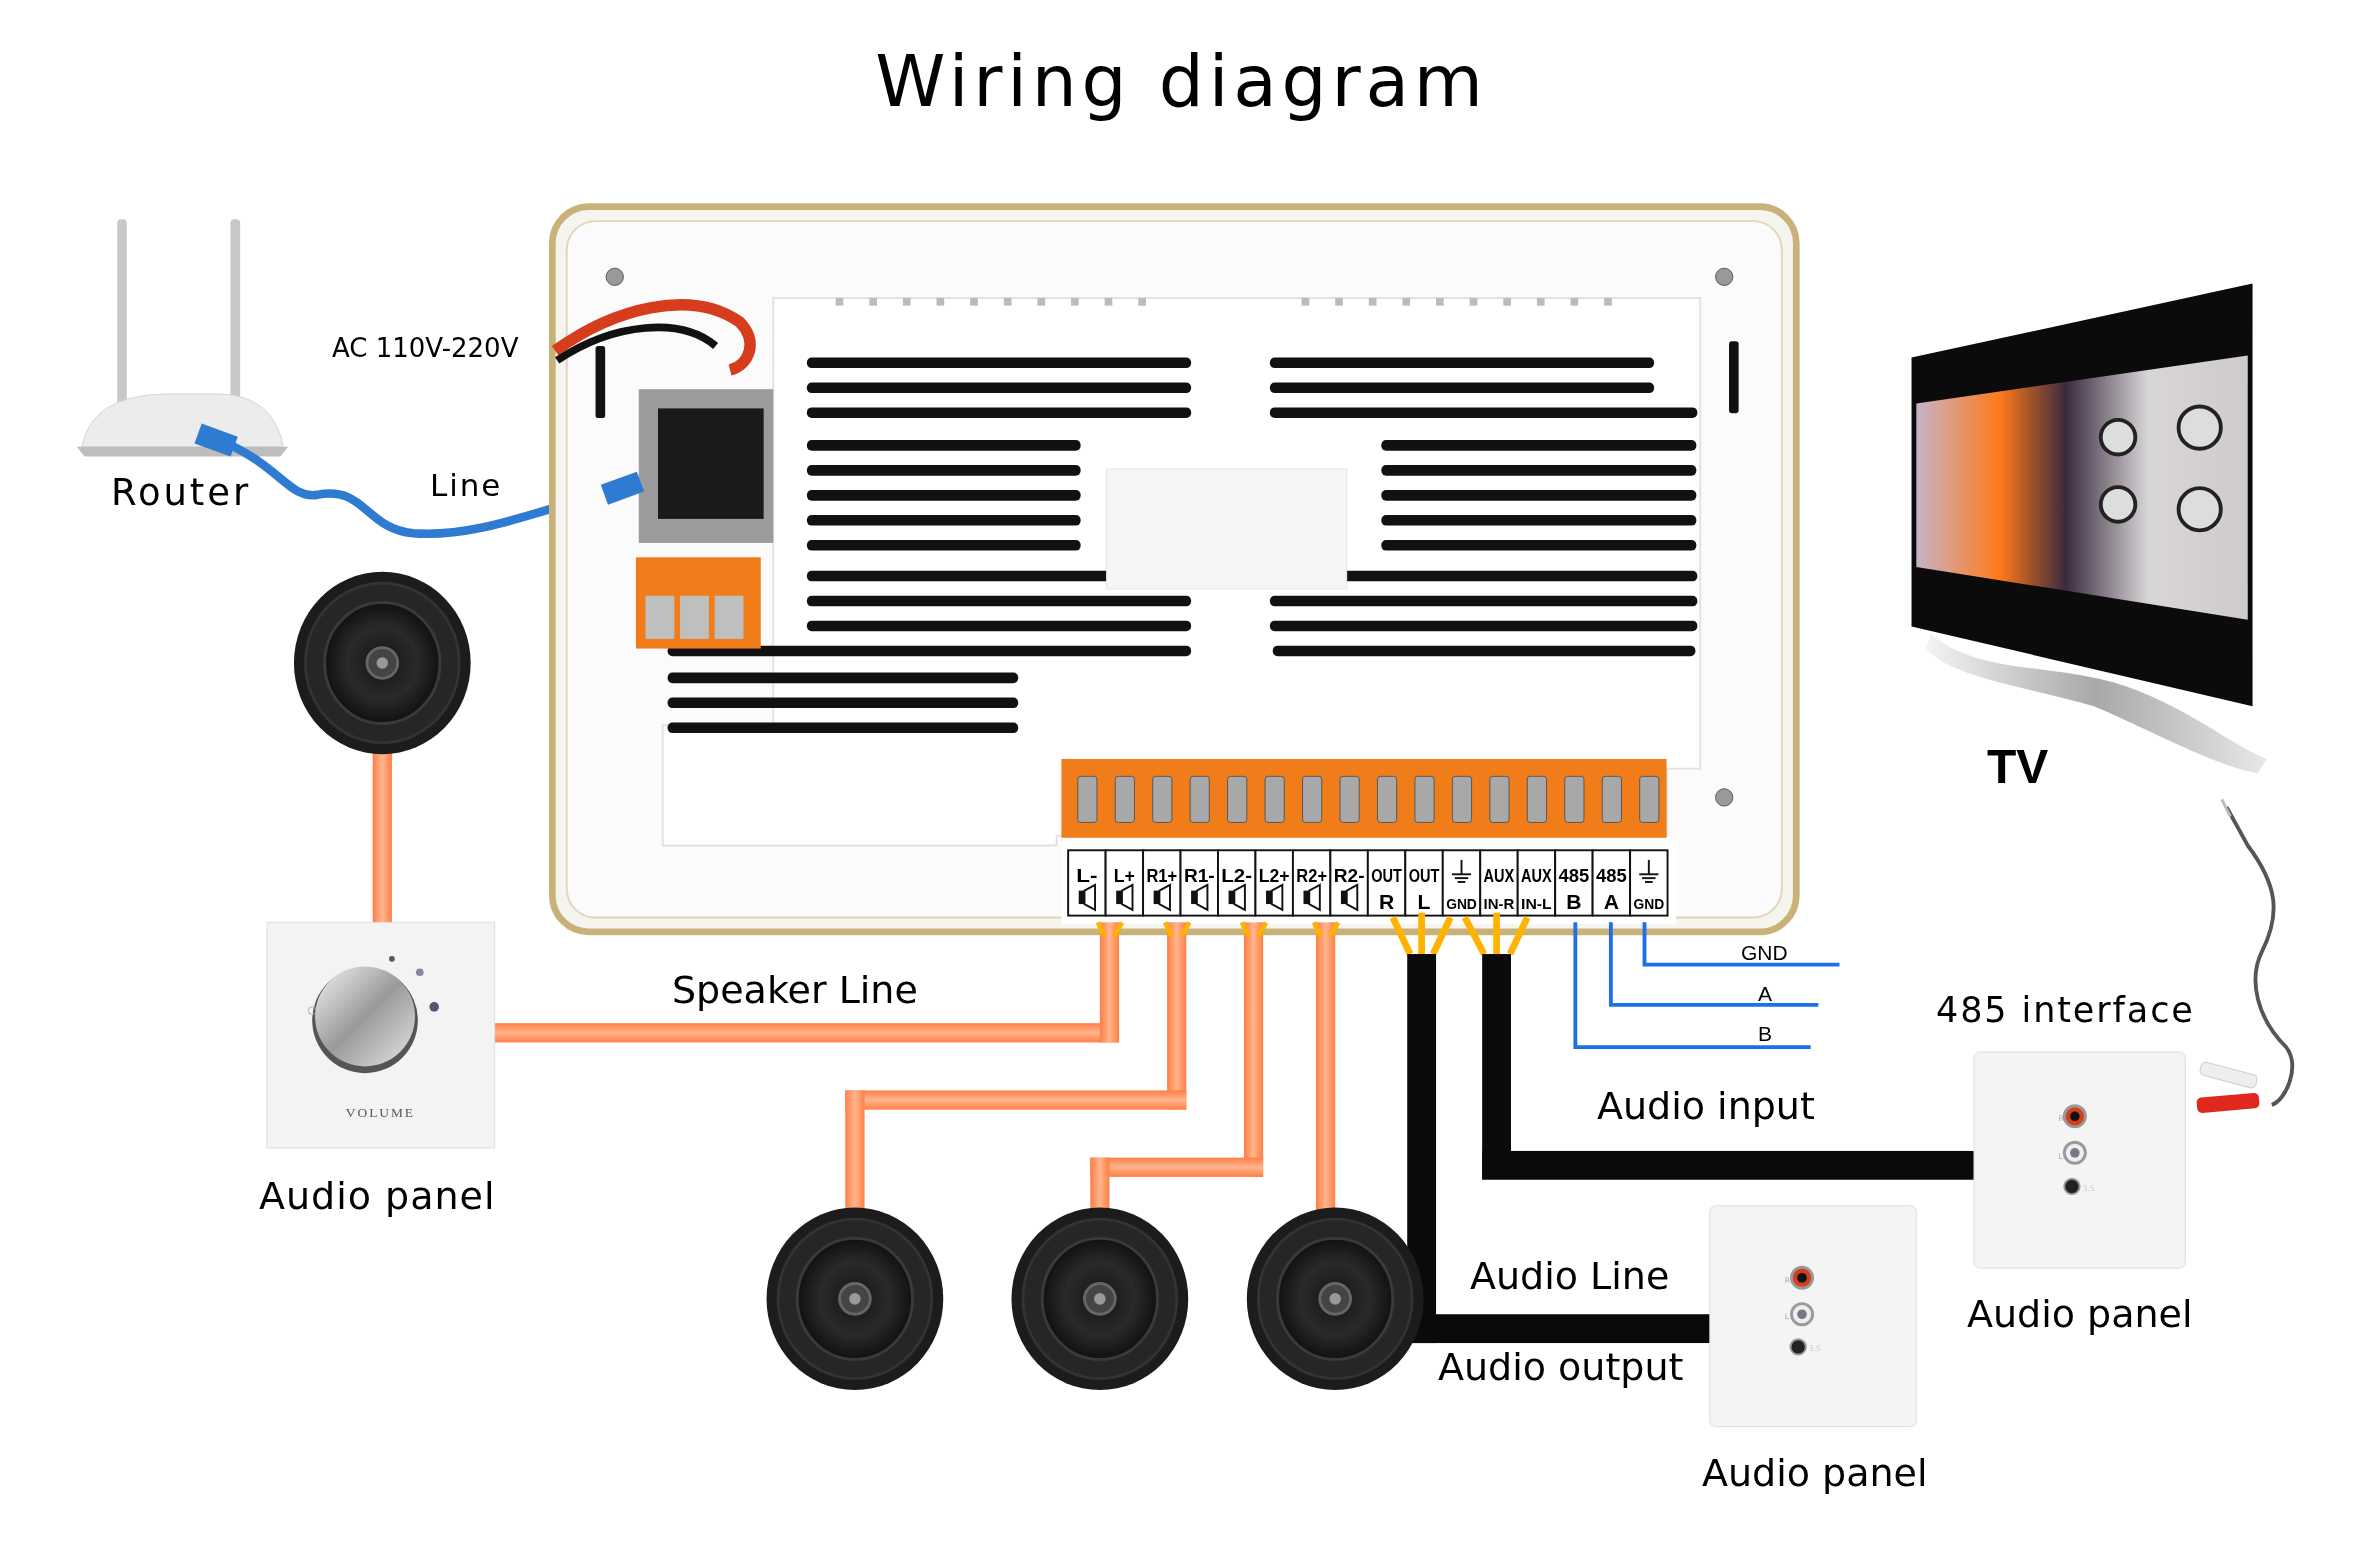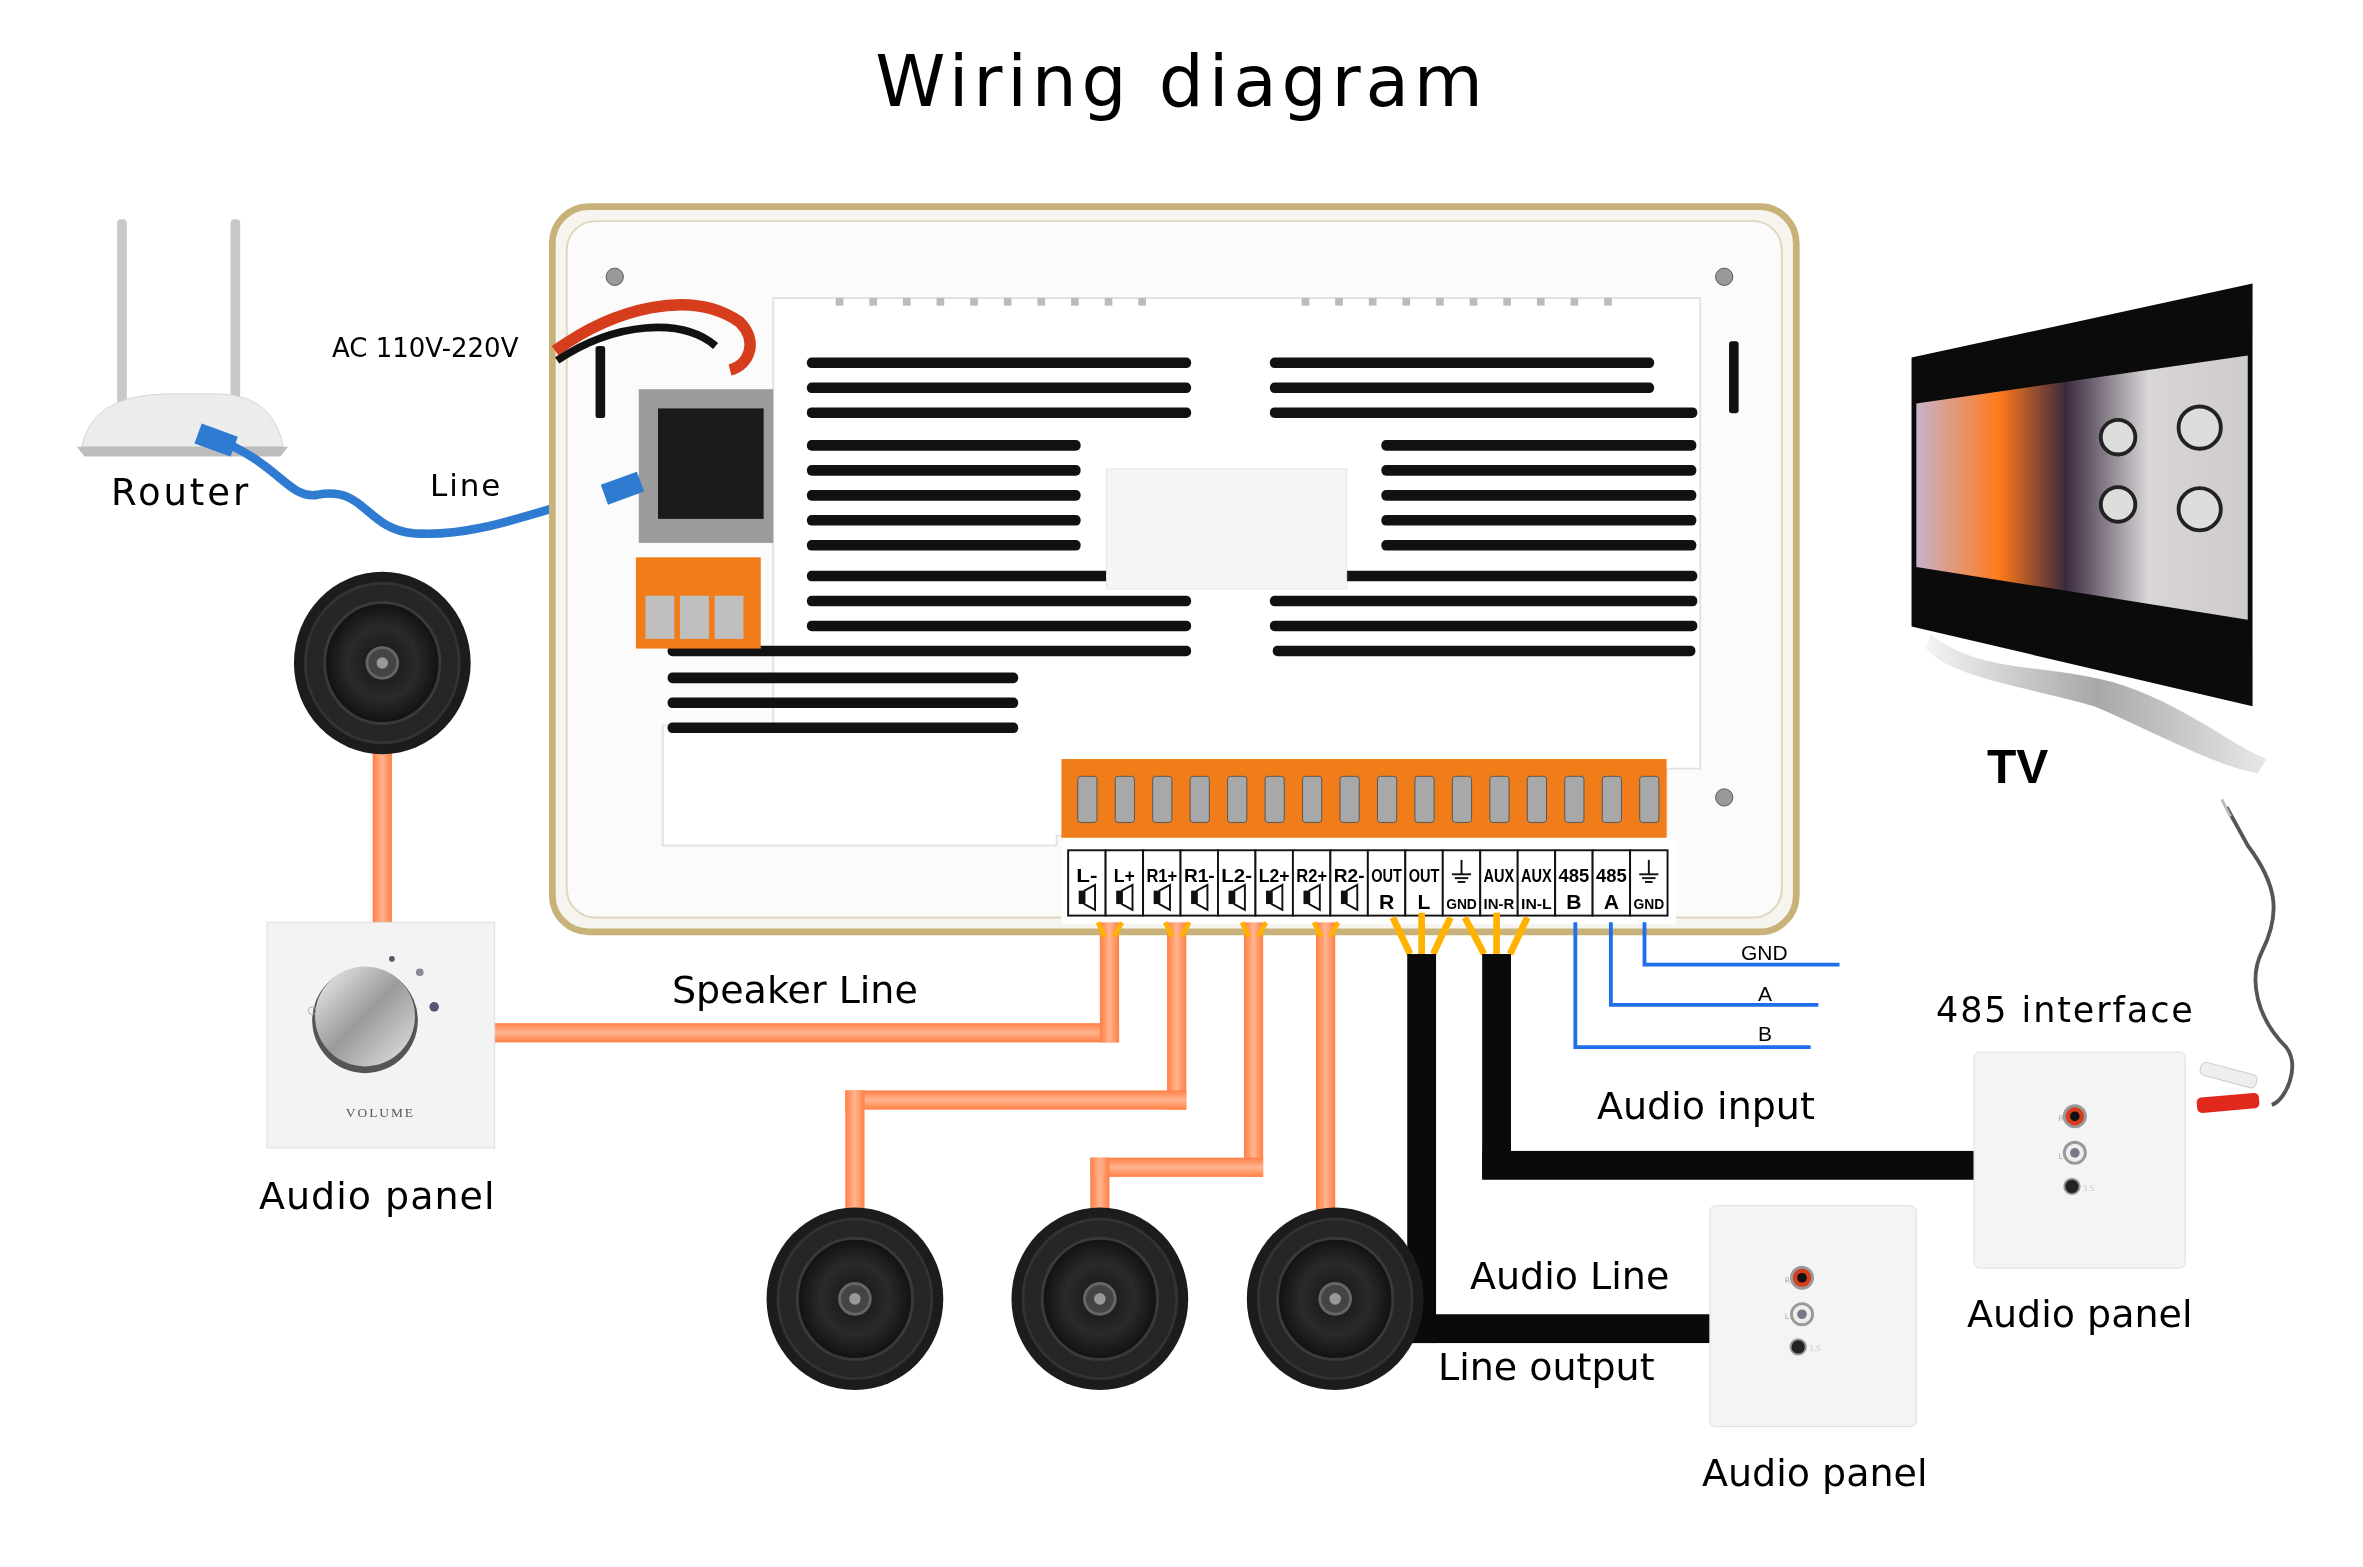--- a/index.html
+++ b/index.html
@@ -389,17 +389,17 @@
 <div class="lbl" style="left:332px;top:321px;font-size:26px;margin-top:12px;">AC 110V-220V</div>
 <div class="lbl" style="left:430px;top:467px;font-size:31px;letter-spacing:1.9px;">Line</div>
 <div class="lbl" style="left:259px;top:1174px;font-size:38px;letter-spacing:1px;">Audio panel</div>
 <div class="lbl" style="left:672px;top:968px;font-size:38px;">Speaker Line</div>
 <div class="lbl lbl-cond" style="left:1741px;top:941px;font-size:21px;">GND</div>
 <div class="lbl lbl-cond" style="left:1758px;top:982px;font-size:21px;">A</div>
 <div class="lbl lbl-cond" style="left:1758px;top:1022px;font-size:21px;">B</div>
 <div class="lbl" style="left:1936px;top:990px;font-size:35px;letter-spacing:1.9px;text-align:right;">485 interface</div>
 <div class="lbl" style="left:1597px;top:1084px;font-size:38px;">Audio input</div>
 <div class="lbl" style="left:1470px;top:1254px;font-size:38px;">Audio Line</div>
-<div class="lbl" style="left:1438px;top:1345px;font-size:38px;">Line output</div>
+<div class="lbl" style="left:1438px;top:1345px;font-size:38px;">Audio output</div>
 <div class="lbl" style="left:1967px;top:1292px;font-size:38px;">Audio panel</div>
 <div class="lbl" style="left:1702px;top:1451px;font-size:38px;">Audio panel</div>
 <div class="lbl lbl-cond" style="left:1987px;top:739px;font-size:48px;font-weight:bold;">TV</div>
 
 
 </body></html>

